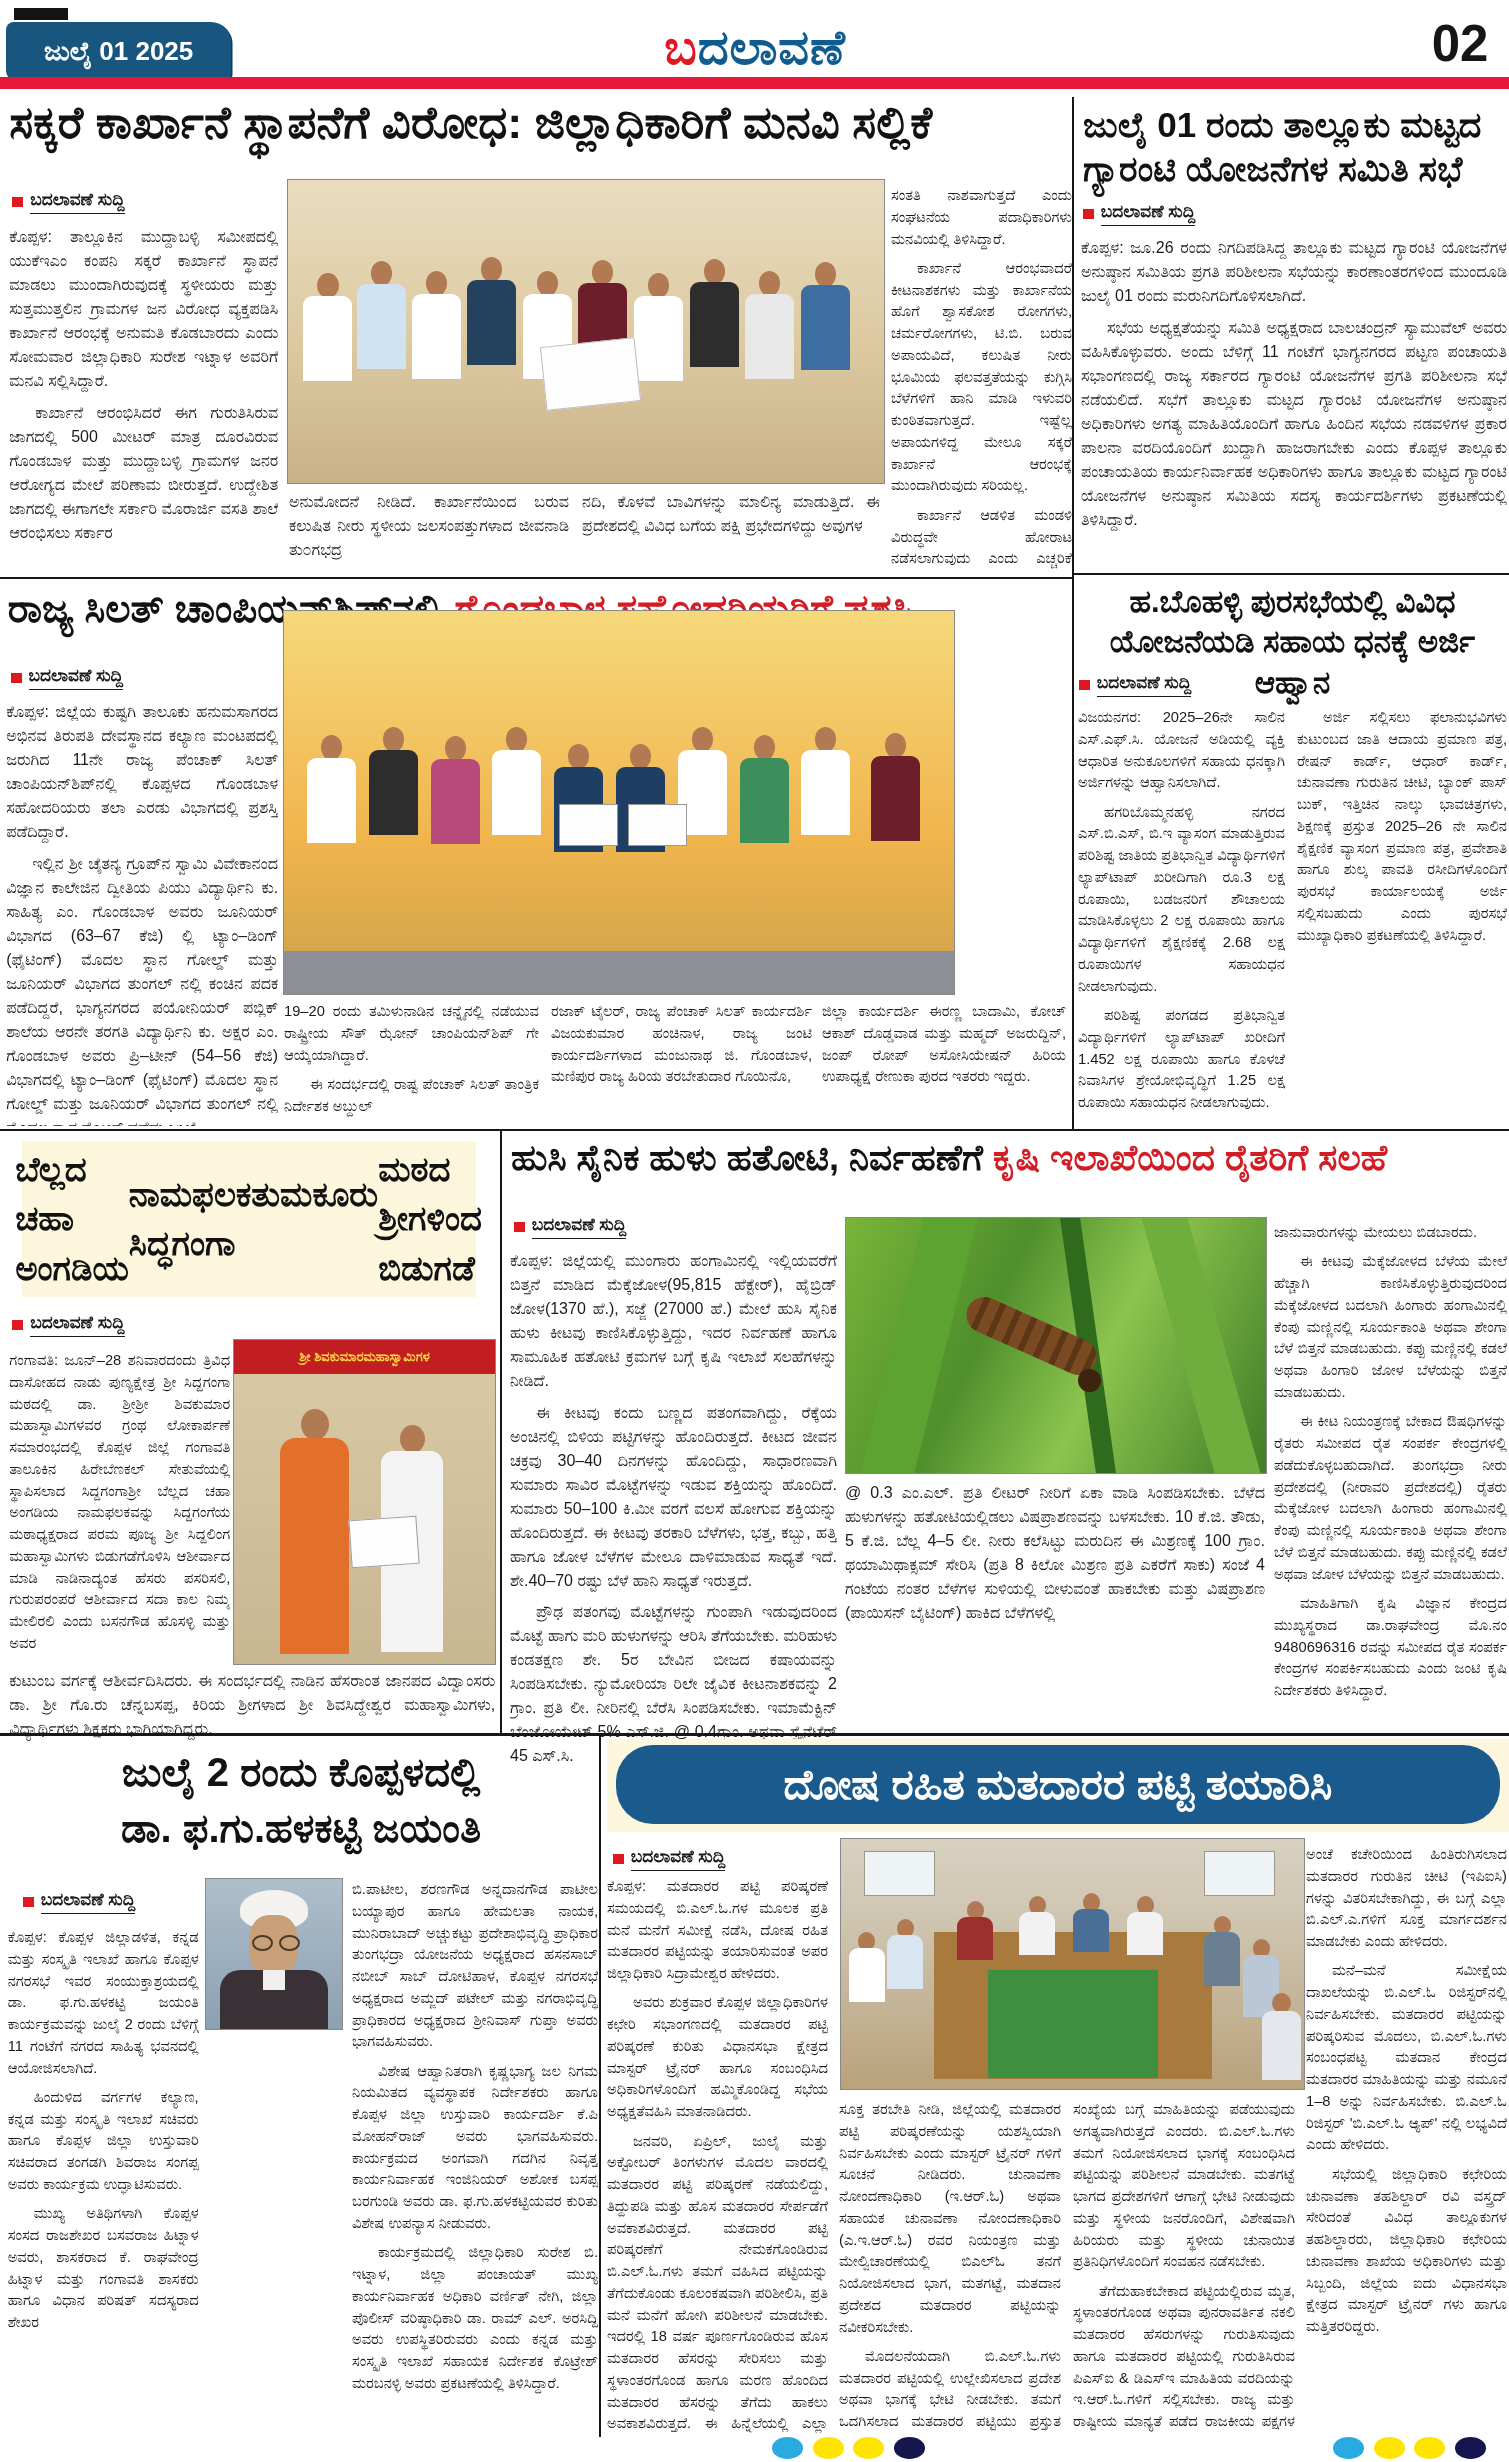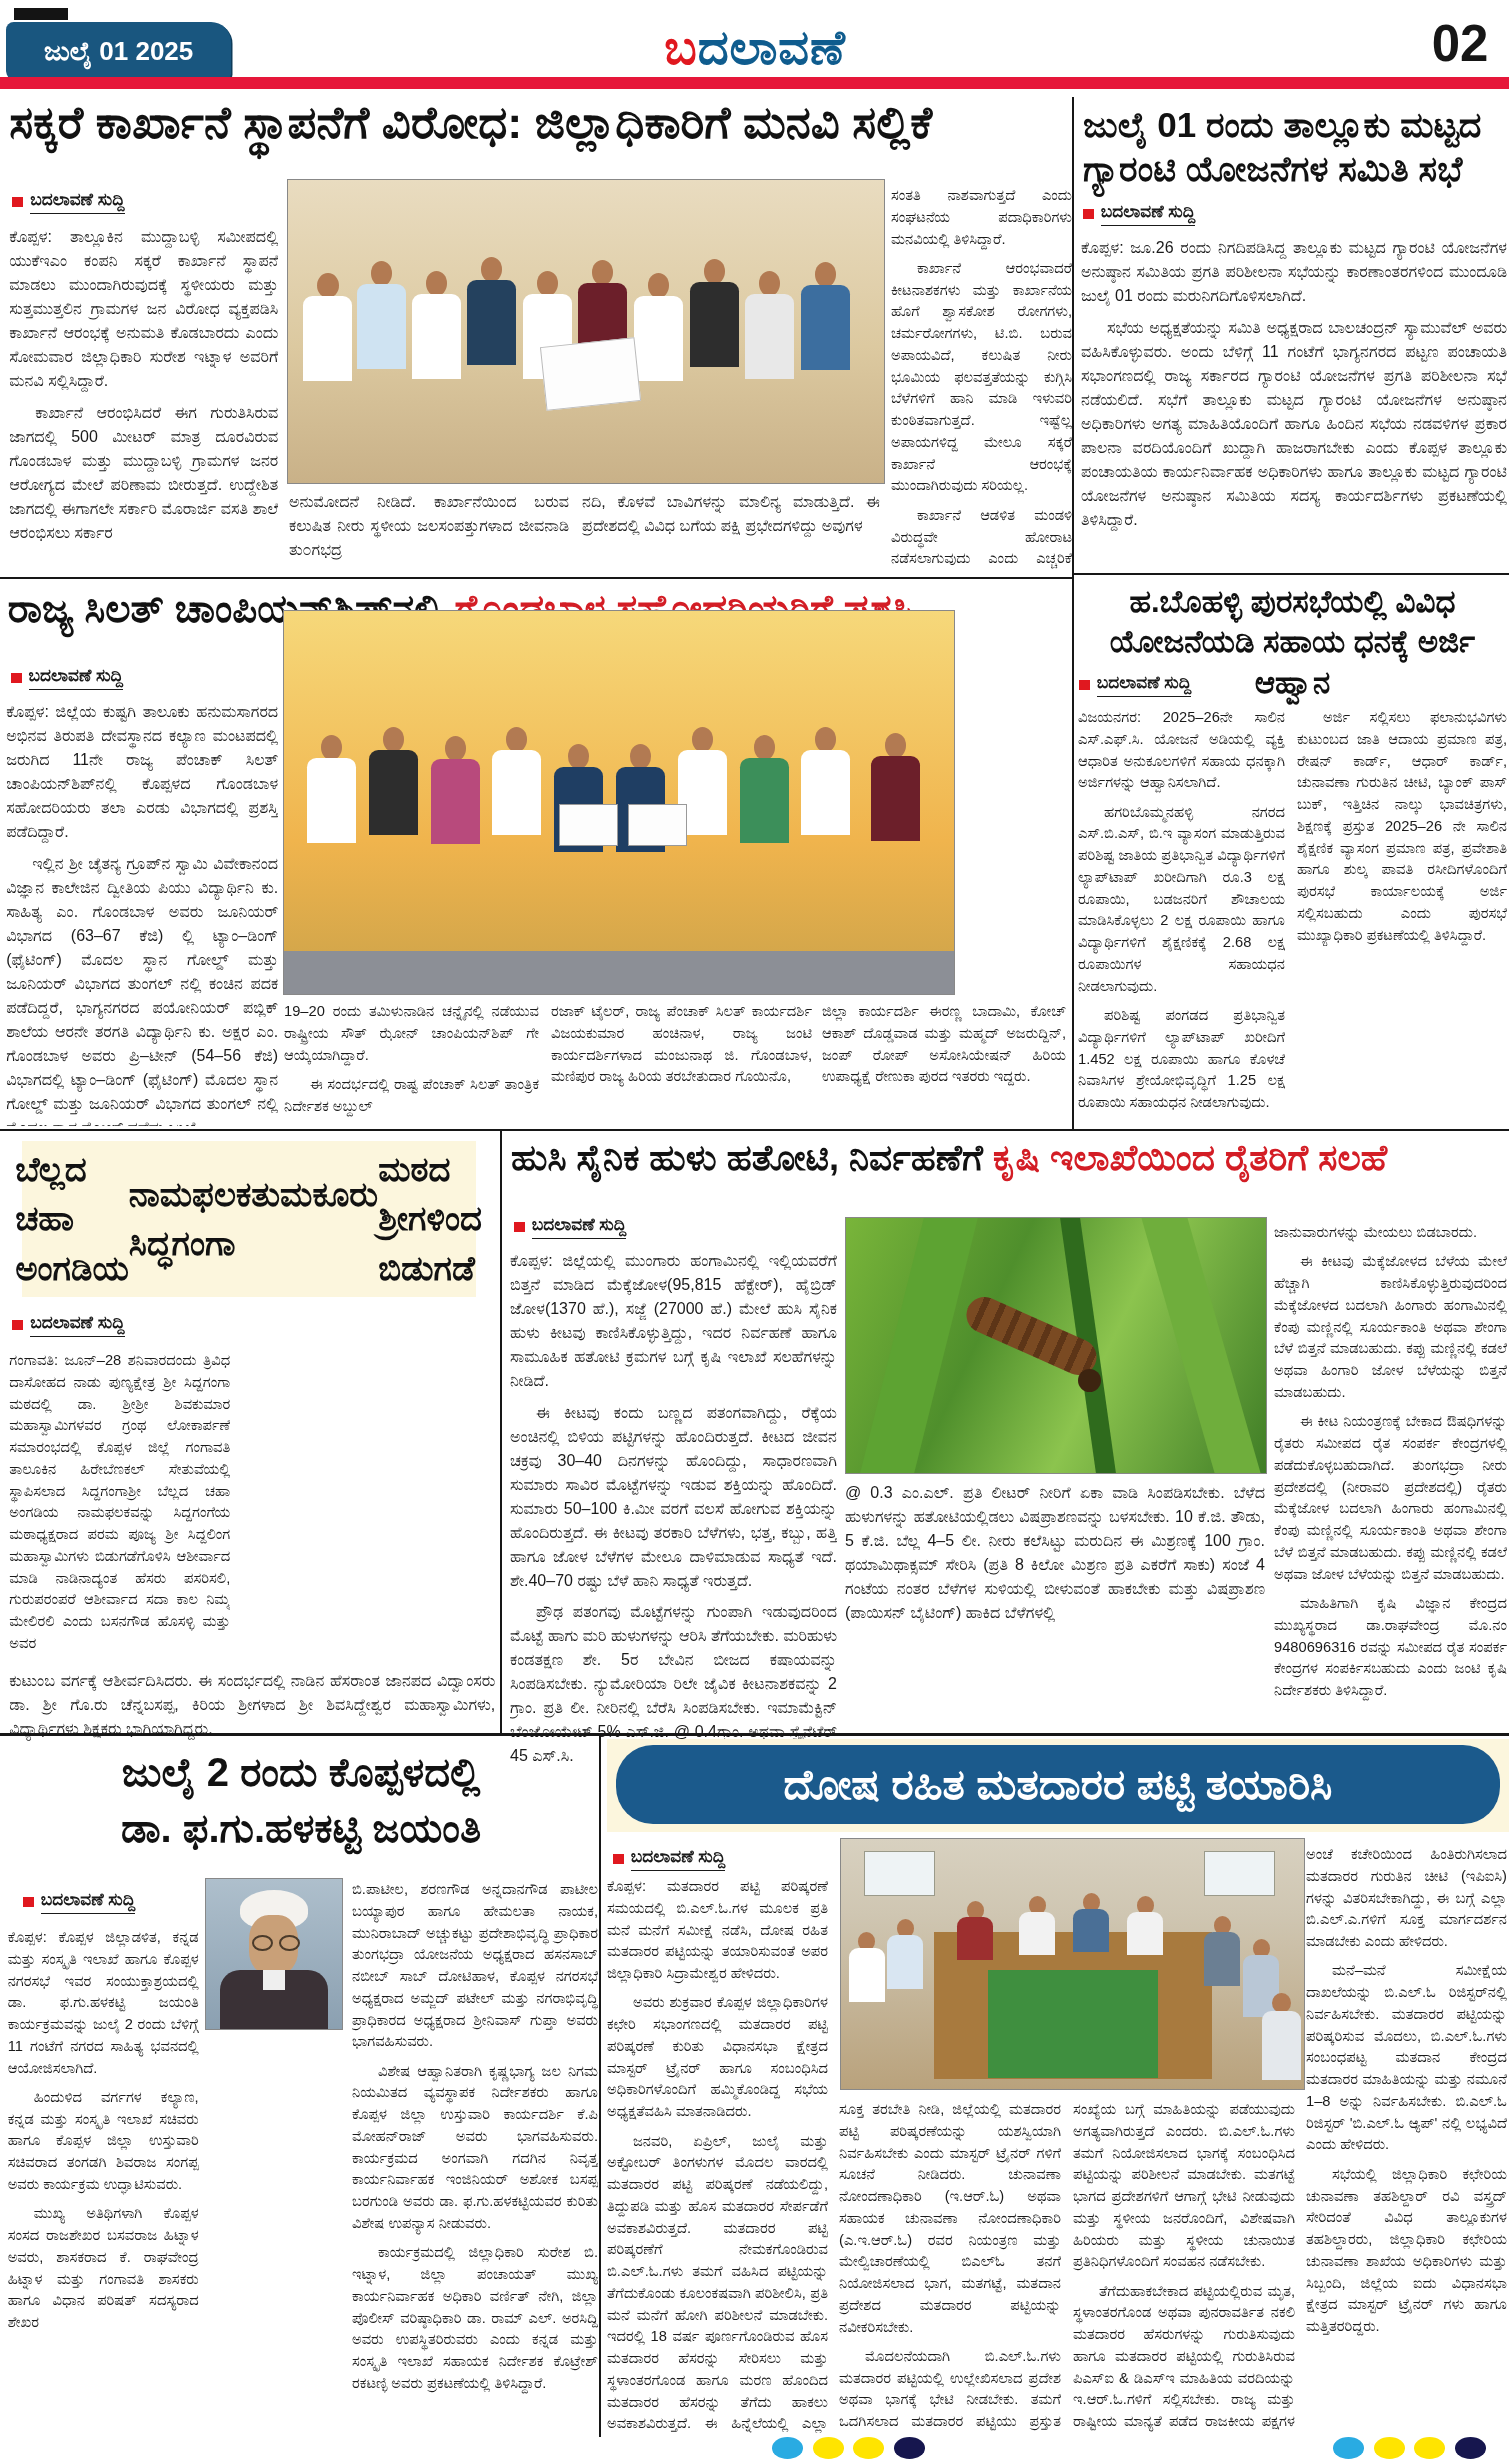--- a/index.html
+++ b/index.html
@@ -221,20 +221,32 @@
     <span class="hl" style="font-size:34px;line-height:1.45;">ಮಠದ ಶ್ರೀಗಳಿಂದ ಬಿಡುಗಡೆ</span>
   </div>
   <div class="abs byline" style="left:12.4px;top:1313px;">
     <span class="sq"></span>
     <span class="tx">ಬದಲಾವಣೆ ಸುದ್ದಿ</span>
   </div>
   <div class="abs colbox" style="left:9.3px;top:1350px;width:221px;height:312px;">
     <p class="bt sm">ಗಂಗಾವತಿ: ಜೂನ್–28 ಶನಿವಾರದಂದು ತ್ರಿವಿಧ ದಾಸೋಹದ ನಾಡು ಪುಣ್ಯಕ್ಷೇತ್ರ ಶ್ರೀ ಸಿದ್ದಗಂಗಾ ಮಠದಲ್ಲಿ ಡಾ. ಶ್ರೀಶ್ರೀ ಶಿವಕುಮಾರ ಮಹಾಸ್ವಾಮಿಗಳವರ ಗ್ರಂಥ ಲೋಕಾರ್ಪಣೆ ಸಮಾರಂಭದಲ್ಲಿ ಕೊಪ್ಪಳ ಜಿಲ್ಲೆ ಗಂಗಾವತಿ ತಾಲೂಕಿನ ಹಿರೇಬೆಣಕಲ್ ಸೇತುವೆಯಲ್ಲಿ ಸ್ಥಾಪಿಸಲಾದ ಸಿದ್ದಗಂಗಾಶ್ರೀ ಬೆಲ್ಲದ ಚಹಾ ಅಂಗಡಿಯ ನಾಮಫಲಕವನ್ನು ಸಿದ್ದಗಂಗೆಯ ಮಠಾಧ್ಯಕ್ಷರಾದ ಪರಮ ಪೂಜ್ಯ ಶ್ರೀ ಸಿದ್ದಲಿಂಗ ಮಹಾಸ್ವಾಮಿಗಳು ಬಿಡುಗಡೆಗೊಳಿಸಿ ಆಶೀರ್ವಾದ ಮಾಡಿ ನಾಡಿನಾದ್ಯಂತ ಹೆಸರು ಪಸರಿಸಲಿ, ಗುರುಪರಂಪರೆ ಆಶೀರ್ವಾದ ಸದಾ ಕಾಲ ನಿಮ್ಮ ಮೇಲಿರಲಿ ಎಂದು ಬಸನಗೌಡ ಹೊಸಳ್ಳಿ ಮತ್ತು ಅವರ</p>
   </div>
 
+  <div class="abs ph" style="left:233px;top:1339px;width:261px;height:324px;background:linear-gradient(180deg,#d9cba6 0%,#c8b691 100%);">
+    <div class="abs" style="left:0;top:0;width:261px;height:34px;background:#c21d20;display:flex;align-items:center;justify-content:center;color:#ffd940;font-weight:bold;font-size:13px;white-space:nowrap;overflow:hidden;">ಶ್ರೀ ಶಿವಕುಮಾರಮಹಾಸ್ವಾಮಿಗಳ</div>
+    <i class="fg" style="left:46px;top:69px;width:69px;">
+        <b class="hd" style="width:28px;height:31px;"></b>
+        <b class="bd" style="background:#e2702a;height:216px;width:69px;border-radius:15.4px 15.4px 0 0;"></b>
+      </i>
+    <i class="fg" style="left:147px;top:85px;width:62px;">
+        <b class="hd" style="width:25px;height:28px;"></b>
+        <b class="bd" style="background:#f3f3f3;height:201px;width:62px;border-radius:12.4px 12.4px 0 0;"></b>
+      </i>
+    <div class="abs" style="left:116px;top:178px;width:66px;height:46px;background:#fdfdfd;border:0.8px solid #999;transform:rotate(-4deg);"></div>
+  </div>
   <div class="abs colbox" style="left:9.3px;top:1669px;width:486px;height:99px;">
     <p class="bt">ಕುಟುಂಬ ವರ್ಗಕ್ಕೆ ಆಶೀರ್ವದಿಸಿದರು. ಈ ಸಂದರ್ಭದಲ್ಲಿ ನಾಡಿನ ಹೆಸರಾಂತ ಜಾನಪದ ವಿದ್ವಾಂಸರು ಡಾ. ಶ್ರೀ ಗೊ.ರು ಚೆನ್ನಬಸಪ್ಪ, ಕಿರಿಯ ಶ್ರೀಗಳಾದ ಶ್ರೀ ಶಿವಸಿದ್ದೇಶ್ವರ ಮಹಾಸ್ವಾಮಿಗಳು, ವಿದ್ಯಾರ್ಥಿಗಳು ಶಿಕ್ಷಕರು ಭಾಗಿಯಾಗಿದ್ದರು.</p>
   </div>
 
   <div class="abs rule" style="left:500px;top:1129px;width:1.5px;height:604px;"></div>
 
   <div class="abs hl" style="left:511px;top:1137px;width:996px;font-size:36px;">
     <span>ಹುಸಿ ಸೈನಿಕ ಹುಳು ಹತೋಟಿ, ನಿರ್ವಹಣೆಗೆ </span><span class="red">ಕೃಷಿ ಇಲಾಖೆಯಿಂದ ರೈತರಿಗೆ ಸಲಹೆ</span>
   </div>
   <div class="abs byline" style="left:514px;top:1215px;">
@@ -284,21 +296,21 @@
     <div class="abs" style="left:57px;top:91px;width:21.6px;height:20px;background:#efefef;"></div>
   </div>
   <div class="abs colbox" style="left:7.7px;top:1927px;width:191px;height:507px;">
     <p class="bt sm">ಕೊಪ್ಪಳ: ಕೊಪ್ಪಳ ಜಿಲ್ಲಾಡಳಿತ, ಕನ್ನಡ ಮತ್ತು ಸಂಸ್ಕೃತಿ ಇಲಾಖೆ ಹಾಗೂ ಕೊಪ್ಪಳ ನಗರಸಭೆ ಇವರ ಸಂಯುಕ್ತಾಶ್ರಯದಲ್ಲಿ ಡಾ. ಫ.ಗು.ಹಳಕಟ್ಟಿ ಜಯಂತಿ ಕಾರ್ಯಕ್ರಮವನ್ನು ಜುಲೈ 2 ರಂದು ಬೆಳಿಗ್ಗೆ 11 ಗಂಟೆಗೆ ನಗರದ ಸಾಹಿತ್ಯ ಭವನದಲ್ಲಿ ಆಯೋಜಿಸಲಾಗಿದೆ.</p>
     <p class="bt sm ind">ಹಿಂದುಳಿದ ವರ್ಗಗಳ ಕಲ್ಯಾಣ, ಕನ್ನಡ ಮತ್ತು ಸಂಸ್ಕೃತಿ ಇಲಾಖೆ ಸಚಿವರು ಹಾಗೂ ಕೊಪ್ಪಳ ಜಿಲ್ಲಾ ಉಸ್ತುವಾರಿ ಸಚಿವರಾದ ತಂಗಡಗಿ ಶಿವರಾಜ ಸಂಗಪ್ಪ ಅವರು ಕಾರ್ಯಕ್ರಮ ಉದ್ಘಾಟಿಸುವರು.</p>
     <p class="bt sm ind">ಮುಖ್ಯ ಅತಿಥಿಗಳಾಗಿ ಕೊಪ್ಪಳ ಸಂಸದ ರಾಜಶೇಖರ ಬಸವರಾಜ ಹಿಟ್ನಾಳ ಅವರು, ಶಾಸಕರಾದ ಕೆ. ರಾಘವೇಂದ್ರ ಹಿಟ್ನಾಳ ಮತ್ತು ಗಂಗಾವತಿ ಶಾಸಕರು ಹಾಗೂ ವಿಧಾನ ಪರಿಷತ್ ಸದಸ್ಯರಾದ ಶೇಖರ</p>
   </div>
   <div class="abs colbox" style="left:352px;top:1879px;width:246px;height:557px;">
     <p class="bt sm">ಬಿ.ಪಾಟೀಲ, ಶರಣಗೌಡ ಅನ್ನದಾನಗೌಡ ಪಾಟೀಲ ಬಯ್ಯಾಪುರ ಹಾಗೂ ಹೇಮಲತಾ ನಾಯಕ, ಮುನಿರಾಬಾದ್ ಅಚ್ಚುಕಟ್ಟು ಪ್ರದೇಶಾಭಿವೃದ್ಧಿ ಪ್ರಾಧಿಕಾರ ತುಂಗಭದ್ರಾ ಯೋಜನೆಯ ಅಧ್ಯಕ್ಷರಾದ ಹಸನಸಾಬ್ ನಬೀಬ್ ಸಾಬ್ ದೋಟಿಹಾಳ, ಕೊಪ್ಪಳ ನಗರಸಭೆ ಅಧ್ಯಕ್ಷರಾದ ಅಮ್ಜದ್ ಪಟೇಲ್ ಮತ್ತು ನಗರಾಭಿವೃದ್ಧಿ ಪ್ರಾಧಿಕಾರದ ಅಧ್ಯಕ್ಷರಾದ ಶ್ರೀನಿವಾಸ್ ಗುಪ್ತಾ ಅವರು ಭಾಗವಹಿಸುವರು.</p>
     <p class="bt sm ind">ವಿಶೇಷ ಆಹ್ವಾನಿತರಾಗಿ ಕೃಷ್ಣಭಾಗ್ಯ ಜಲ ನಿಗಮ ನಿಯಮಿತದ ವ್ಯವಸ್ಥಾಪಕ ನಿರ್ದೇಶಕರು ಹಾಗೂ ಕೊಪ್ಪಳ ಜಿಲ್ಲಾ ಉಸ್ತುವಾರಿ ಕಾರ್ಯದರ್ಶಿ ಕೆ.ಪಿ ಮೋಹನ್‌ರಾಜ್ ಅವರು ಭಾಗವಹಿಸುವರು. ಕಾರ್ಯಕ್ರಮದ ಅಂಗವಾಗಿ ಗದಗಿನ ನಿವೃತ್ತ ಕಾರ್ಯನಿರ್ವಾಹಕ ಇಂಜಿನಿಯರ್ ಅಶೋಕ ಬಸಪ್ಪ ಬರಗುಂಡಿ ಅವರು ಡಾ. ಫ.ಗು.ಹಳಕಟ್ಟಿಯವರ ಕುರಿತು ವಿಶೇಷ ಉಪನ್ಯಾಸ ನೀಡುವರು.</p>
-    <p class="bt sm ind">ಕಾರ್ಯಕ್ರಮದಲ್ಲಿ ಜಿಲ್ಲಾಧಿಕಾರಿ ಸುರೇಶ ಬಿ. ಇಟ್ನಾಳ, ಜಿಲ್ಲಾ ಪಂಚಾಯತ್ ಮುಖ್ಯ ಕಾರ್ಯನಿರ್ವಾಹಕ ಅಧಿಕಾರಿ ವರ್ಣಿತ್ ನೇಗಿ, ಜಿಲ್ಲಾ ಪೊಲೀಸ್ ವರಿಷ್ಠಾಧಿಕಾರಿ ಡಾ. ರಾಮ್ ಎಲ್. ಅರಸಿದ್ದಿ ಅವರು ಉಪಸ್ಥಿತರಿರುವರು ಎಂದು ಕನ್ನಡ ಮತ್ತು ಸಂಸ್ಕೃತಿ ಇಲಾಖೆ ಸಹಾಯಕ ನಿರ್ದೇಶಕ ಕೊಟ್ರೇಶ್ ರಕಟಣ್ಳಿ ಅವರು ಪ್ರಕಟಣೆಯಲ್ಲಿ ತಿಳಿಸಿದ್ದಾರೆ.</p>
+    <p class="bt sm ind">ಕಾರ್ಯಕ್ರಮದಲ್ಲಿ ಜಿಲ್ಲಾಧಿಕಾರಿ ಸುರೇಶ ಬಿ. ಇಟ್ನಾಳ, ಜಿಲ್ಲಾ ಪಂಚಾಯತ್ ಮುಖ್ಯ ಕಾರ್ಯನಿರ್ವಾಹಕ ಅಧಿಕಾರಿ ವರ್ಣಿತ್ ನೇಗಿ, ಜಿಲ್ಲಾ ಪೊಲೀಸ್ ವರಿಷ್ಠಾಧಿಕಾರಿ ಡಾ. ರಾಮ್ ಎಲ್. ಅರಸಿದ್ದಿ ಅವರು ಉಪಸ್ಥಿತರಿರುವರು ಎಂದು ಕನ್ನಡ ಮತ್ತು ಸಂಸ್ಕೃತಿ ಇಲಾಖೆ ಸಹಾಯಕ ನಿರ್ದೇಶಕ ಕೊಟ್ರೇಶ್ ಮರಬನಳ್ಳಿ ಅವರು ಪ್ರಕಟಣೆಯಲ್ಲಿ ತಿಳಿಸಿದ್ದಾರೆ.</p>
   </div>
 
   <div class="abs rule" style="left:599px;top:1736px;width:1.5px;height:701px;"></div>
 
   <div class="abs cream" style="left:607px;top:1739px;width:903px;height:93px;"></div>
   <div class="abs bluebox" style="left:616px;top:1745px;width:884px;height:79px;">
     <span class="hl" style="font-size:42px;color:#ffffff;">ದೋಷ ರಹಿತ ಮತದಾರರ ಪಟ್ಟಿ ತಯಾರಿಸಿ</span>
   </div>
   <div class="abs byline" style="left:613px;top:1847px;">
     <span class="sq"></span>

